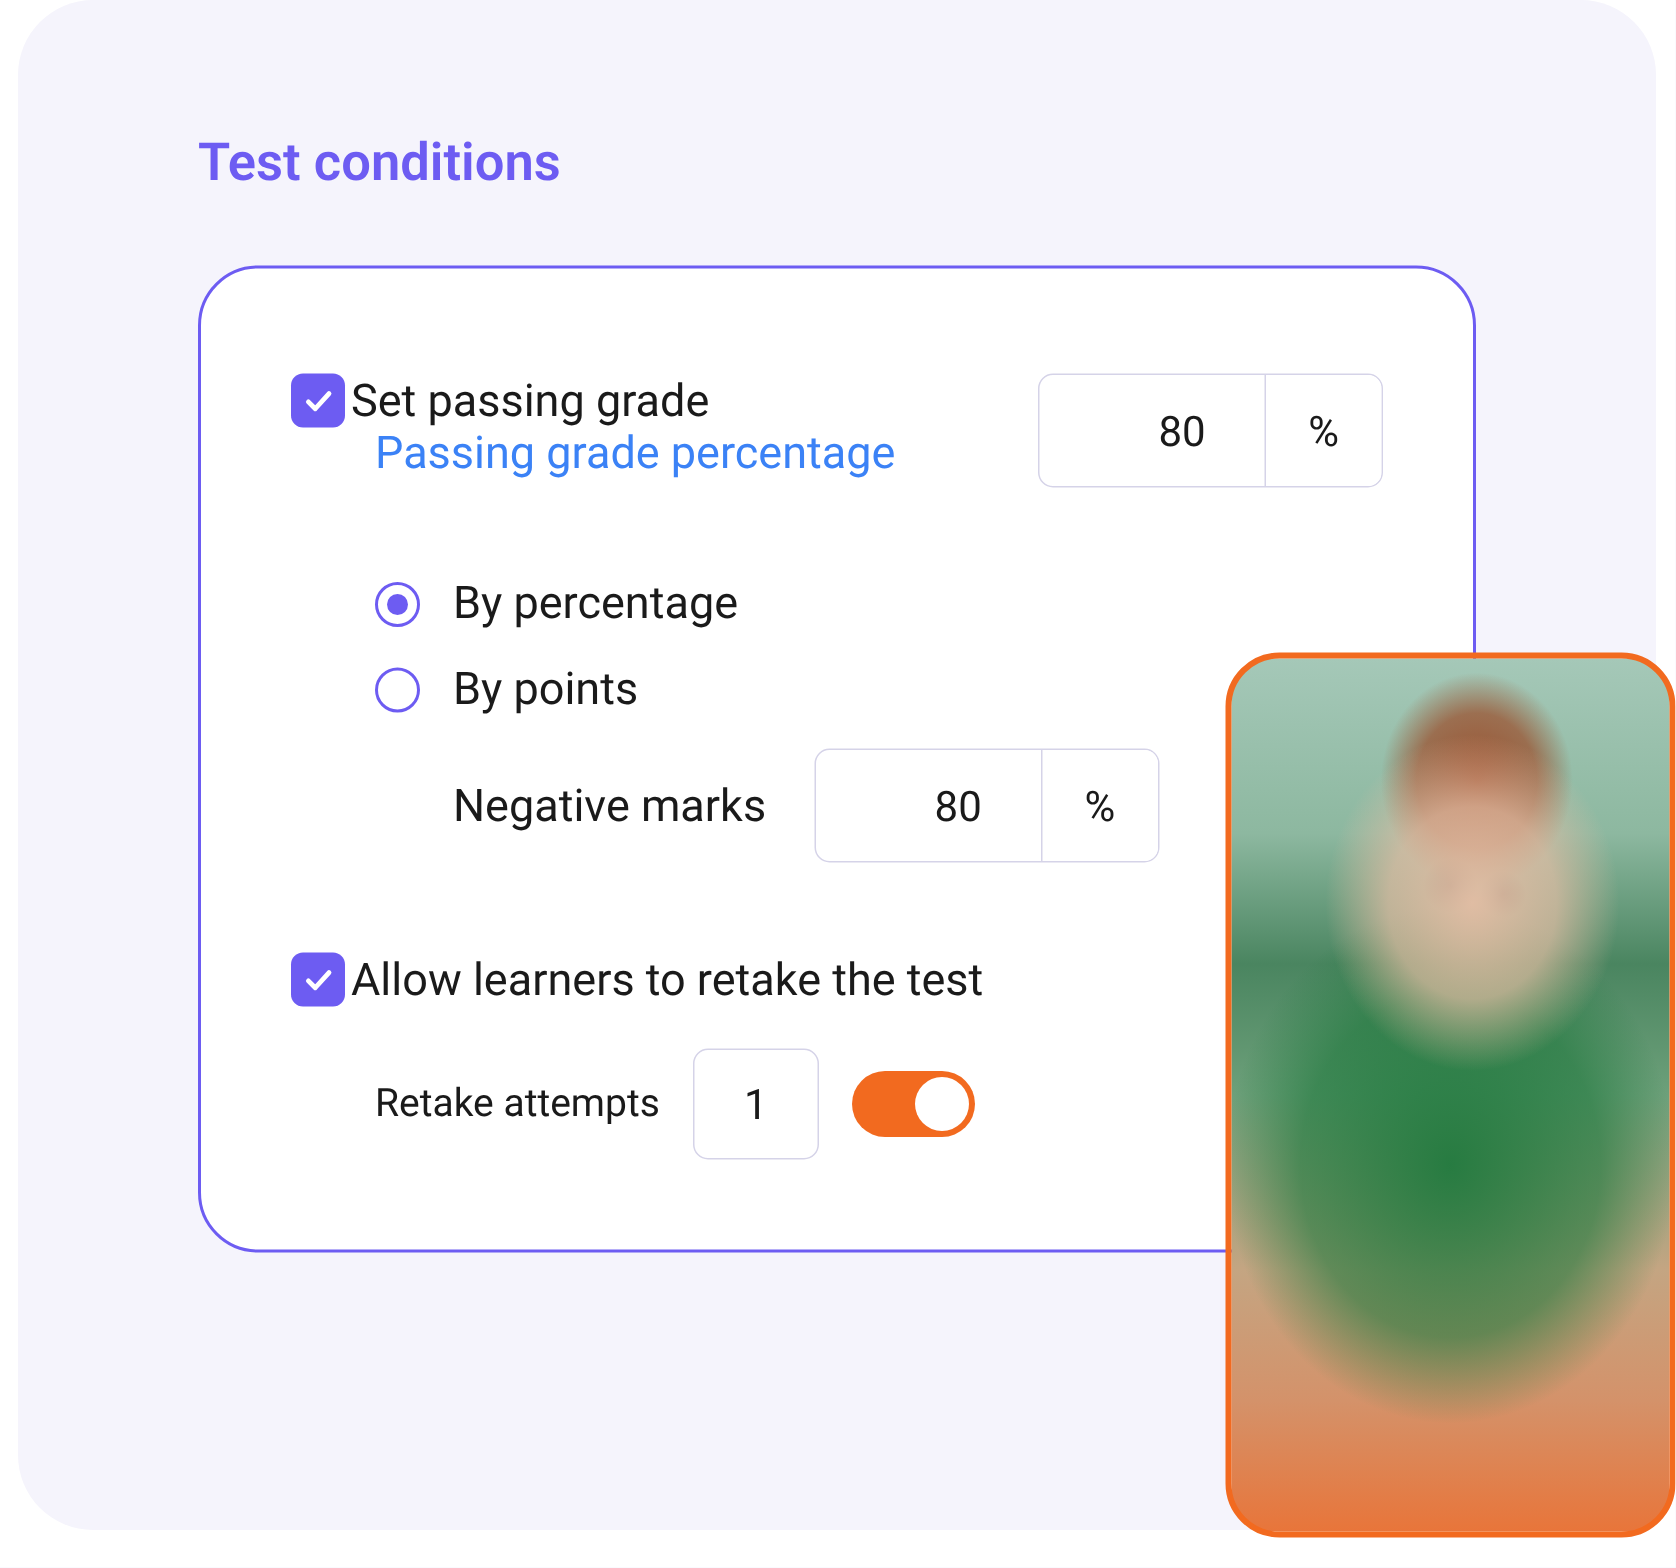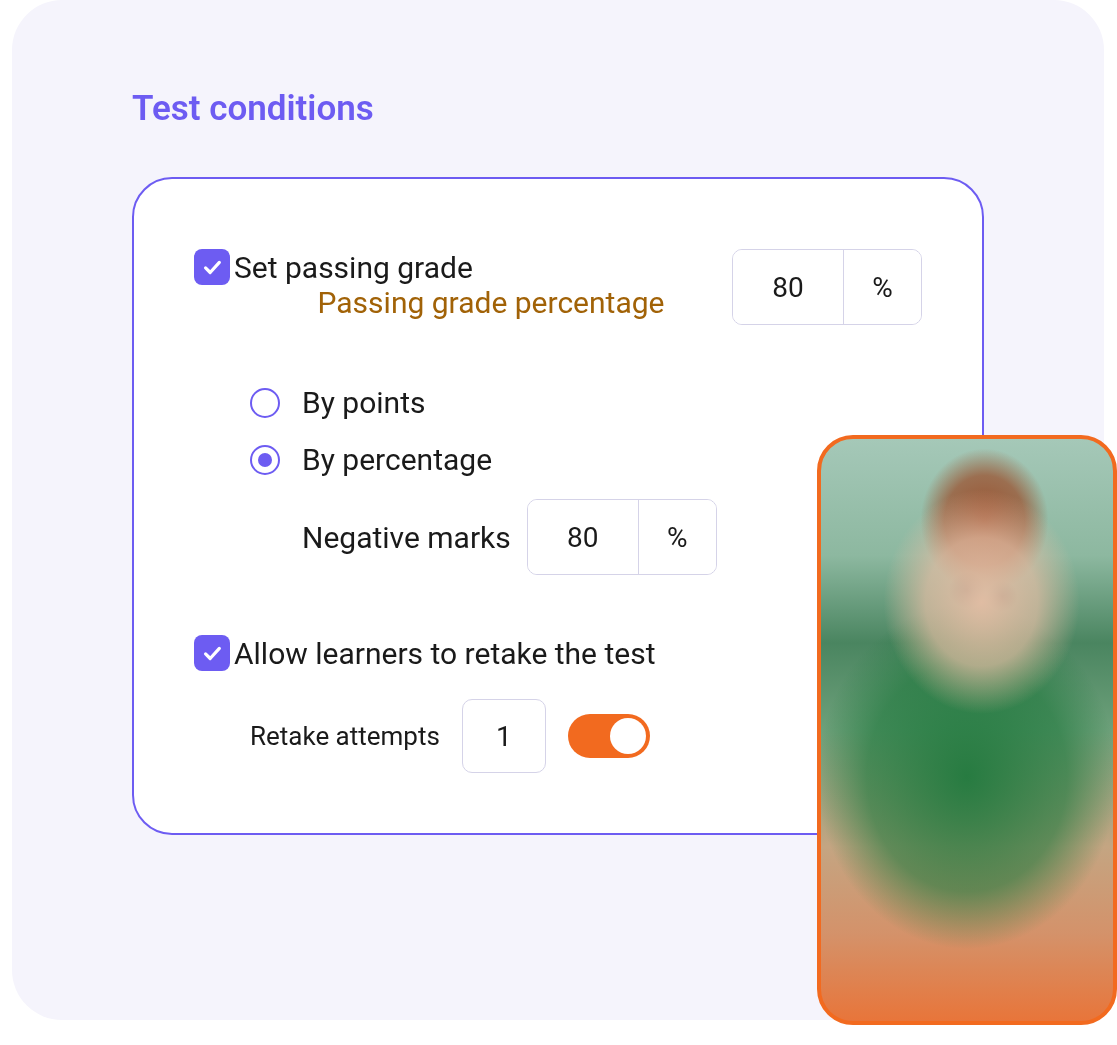--- a/index.html
+++ b/index.html
@@ -63,30 +63,30 @@
       width: 22px;
       height: 22px;
     }
     .setting-label {
       font-size: 30px;
       color: #1a1a1a;
       font-weight: 400;
     }
     .setting-sublabel {
       font-size: 30px;
-      color: #a16207;
+      color: #3b82f6;
       margin-left: 56px;
       font-weight: 400;
-      text-align: center;
     }
     .unit-input {
       display: flex;
       border: 1px solid #d5d3e8;
       border-radius: 10px;
       overflow: hidden;
+      padding-left: 40px;
     }
     .unit-input-value {
       width: 110px;
       height: 74px;
       display: flex;
       align-items: center;
       justify-content: center;
       font-size: 28px;
       color: #1a1a1a;
       background: #fff;
@@ -130,21 +130,21 @@
       background: #6d5cf2;
       border-radius: 50%;
     }
     .radio-label {
       font-size: 30px;
       color: #1a1a1a;
     }
     .nested-row {
       display: flex;
       align-items: center;
-      gap: 16px;
+      gap: 32px;
       margin-left: 52px;
       margin-top: 18px;
     }
     .nested-label {
       font-size: 30px;
       color: #1a1a1a;
     }
     .retake-row {
       display: flex;
       align-items: center;
@@ -240,26 +240,26 @@
           <div class="unit-input-value">80</div>
           <div class="unit-input-suffix">%</div>
         </div>
       </div>
     </div>
 
     <div class="setting-group">
 
       <div class="radio-group">
         <div class="radio-option">
+          <div class="radio-circle selected"></div>
+          <span class="radio-label">By percentage</span>
+        </div>
+        <div class="radio-option">
           <div class="radio-circle"></div>
           <span class="radio-label">By points</span>
-        </div>
-        <div class="radio-option">
-          <div class="radio-circle selected"></div>
-          <span class="radio-label">By percentage</span>
         </div>
 
         <div class="nested-row">
           <span class="nested-label">Negative marks</span>
           <div class="unit-input">
             <div class="unit-input-value">80</div>
             <div class="unit-input-suffix">%</div>
           </div>
         </div>
       </div>

